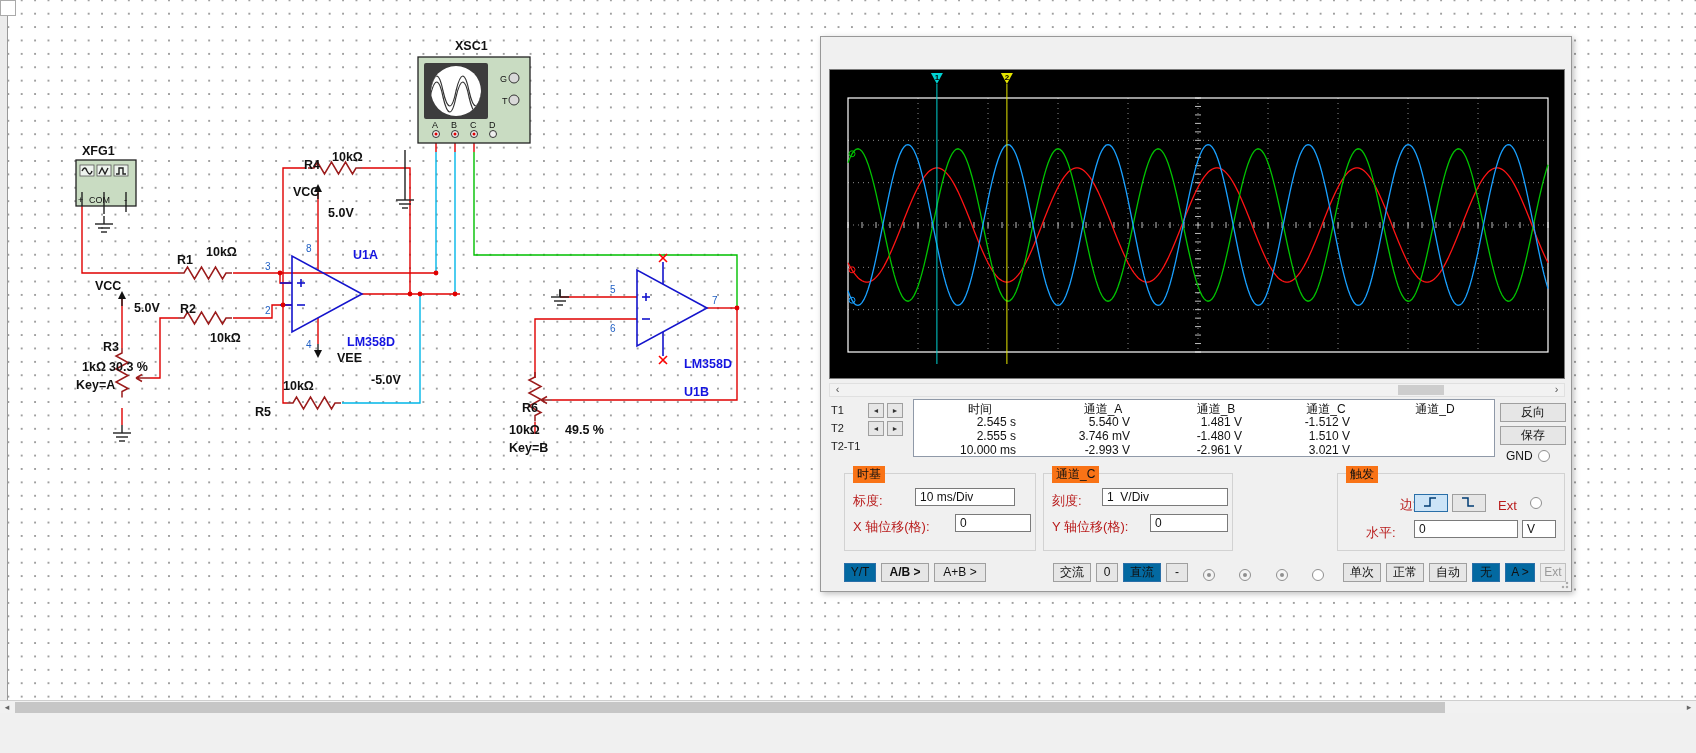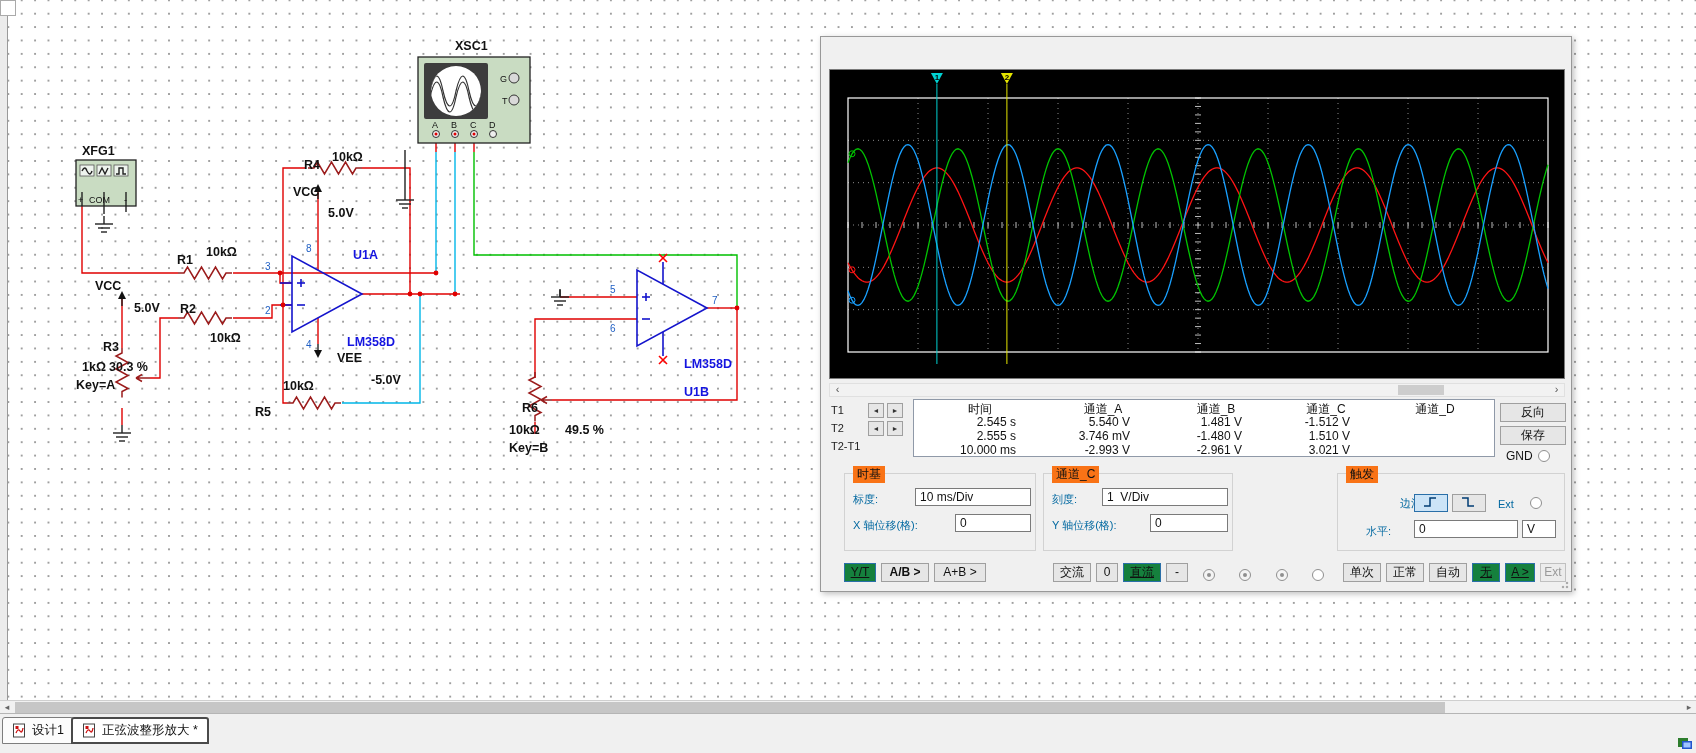--- a/index.html
+++ b/index.html
@@ -64,27 +64,27 @@
   .th { text-align:center; font-weight:normal; }
   .td { text-align:right; padding-right:30px; white-space:nowrap; }
 
   #side-col { position:absolute; left:679px; top:366px; width:68px; }
   .side-btn { width:66px; height:19px; margin-bottom:4px; font-size:12px; text-align:center; line-height:17px;
     background:#e6e6e6; border:1px solid #9f9f9f; color:#111; }
   #gnd-row { margin-top:4px; font-size:12px; color:#111; display:flex; align-items:center; gap:5px; padding-left:6px; }
 
   .groupbox { position:absolute; border:1px solid #d2d2d2; height:78px; }
   .gb-title { position:absolute; top:-8px; left:8px; background:#f97316; padding:0 4px; font-size:12px; color:#111; }
-  .fld-label { position:absolute; font-size:11px; color:#0369a1; white-space:nowrap; }
+  .fld-label { position:absolute; font-size:13px; color:#b91c1c; white-space:nowrap; }
   .fld-input { position:absolute; height:18px; border:1px solid #7a7a7a; background:#fff;
     font-size:12px; font-family:"Liberation Sans",sans-serif; padding:0 4px; color:#111; }
 
   .btn { display:inline-block; height:19px; font-size:12px; line-height:17px; text-align:center;
     background:#e6e6e6; border:1px solid #9f9f9f; color:#111; margin-right:5px; vertical-align:top; }
-  .btn.active { background:#15803d; border:1px solid #2a6fa8;text-decoration:underline; }
+  .btn.active { background:#0369a1; border:1px solid #2a6fa8; }
   .btn.disabled { color:#9a9a9a; background:#ececec; border:1px solid #c0c0c0; }
   .btn-row { position:absolute; white-space:nowrap; }
 
   .radio { display:inline-block; width:12px; height:12px; border-radius:50%;
     border:1px solid #8f8f8f; background:#fff; }
   .radio.dotted { background:#f4f4f4; position:relative; }
   .radio.dotted::after { content:""; position:absolute; left:3px; top:3px; width:4px; height:4px;
     border-radius:50%; background:#8f8f8f; }
 
   .edge-btn { display:inline-block; width:34px; height:18px; background:#e6e6e6; border:1px solid #9f9f9f;
@@ -480,21 +480,21 @@
       <div class="side-btn">保存</div>
       <div id="gnd-row">
         <span>GND</span>
         <span class="radio"></span>
       </div>
     </div>
 
     <div class="groupbox" style="left:23px; top:436px; width:192px;">
       <span class="gb-title">时基</span>
       <span class="fld-label" style="left:8px; top:18px;">标度:</span>
-      <input class="fld-input" style="left: 70px; top: 14px; width: 116px;" readonly="" value="10 ms/Div">
+      <input class="fld-input" style="left: 70px; top: 14px; width: 100px;" readonly="" value="10 ms/Div">
       <span class="fld-label" style="left:8px; top:44px;">X 轴位移(格):</span>
       <input class="fld-input" style="left: 110px; top: 40px; width: 76px;" readonly="" value="0">
     </div>
     <div class="btn-row" style="left:23px; top:526px;" id="tb-buttons"><span class="btn active" style="width: 32px;">Y/T</span><span class="btn" style="width: 48px; font-weight: bold;">A/B &gt;</span><span class="btn" style="width: 52px;">A+B &gt;</span></div>
 
     <div class="groupbox" style="left:222px; top:436px; width:190px;">
       <span class="gb-title">通道_C</span>
       <span class="fld-label" style="left:8px; top:18px;">刻度:</span>
       <input class="fld-input" style="left: 58px; top: 14px; width: 126px;" readonly="" value="1  V/Div">
       <span class="fld-label" style="left:8px; top:44px;">Y 轴位移(格):</span>
@@ -532,36 +532,13 @@
 
     <div id="resize-grip"></div>
   </div>
 
   <div id="hscrollbar">
     <span class="arr" style="left:0;">◂</span>
     <div class="thumb"></div>
     <span class="arr" style="right:0;">▸</span>
   </div>
 
-  <div id="tabbar">
-    <div class="tab" style="left:2px;">
-      <svg width="15" height="15" viewBox="0 0 15 15">
-        <rect x="1.5" y="1" width="11" height="13" fill="#fff" stroke="#444" stroke-width="1"></rect>
-        <path d="M4 10 q2 -5 4 -2 q2 3 3 -3" stroke="#cc1111" fill="none" stroke-width="1.3"></path>
-        <rect x="3.5" y="3" width="3" height="3" fill="#cc1111"></rect>
-      </svg>
-      <span>设计1</span>
-    </div>
-    <div class="tab active" style="left:71px;">
-      <svg width="15" height="15" viewBox="0 0 15 15">
-        <rect x="1.5" y="1" width="11" height="13" fill="#fff" stroke="#444" stroke-width="1"></rect>
-        <path d="M4 10 q2 -5 4 -2 q2 3 3 -3" stroke="#cc1111" fill="none" stroke-width="1.3"></path>
-        <rect x="3.5" y="3" width="3" height="3" fill="#cc1111"></rect>
-      </svg>
-      <span>正弦波整形放大 *</span>
-    </div>
-    <svg id="tray-icon" width="16" height="16" viewBox="0 0 16 16">
-      <rect x="1" y="3" width="10" height="9" fill="#2d7d2d"></rect>
-      <rect x="5" y="6" width="10" height="8" fill="#2255cc"></rect>
-      <rect x="6.5" y="7.5" width="7" height="5" fill="#9ec4ff"></rect>
-    </svg>
-  </div>
 </div>
 
 </body></html>

